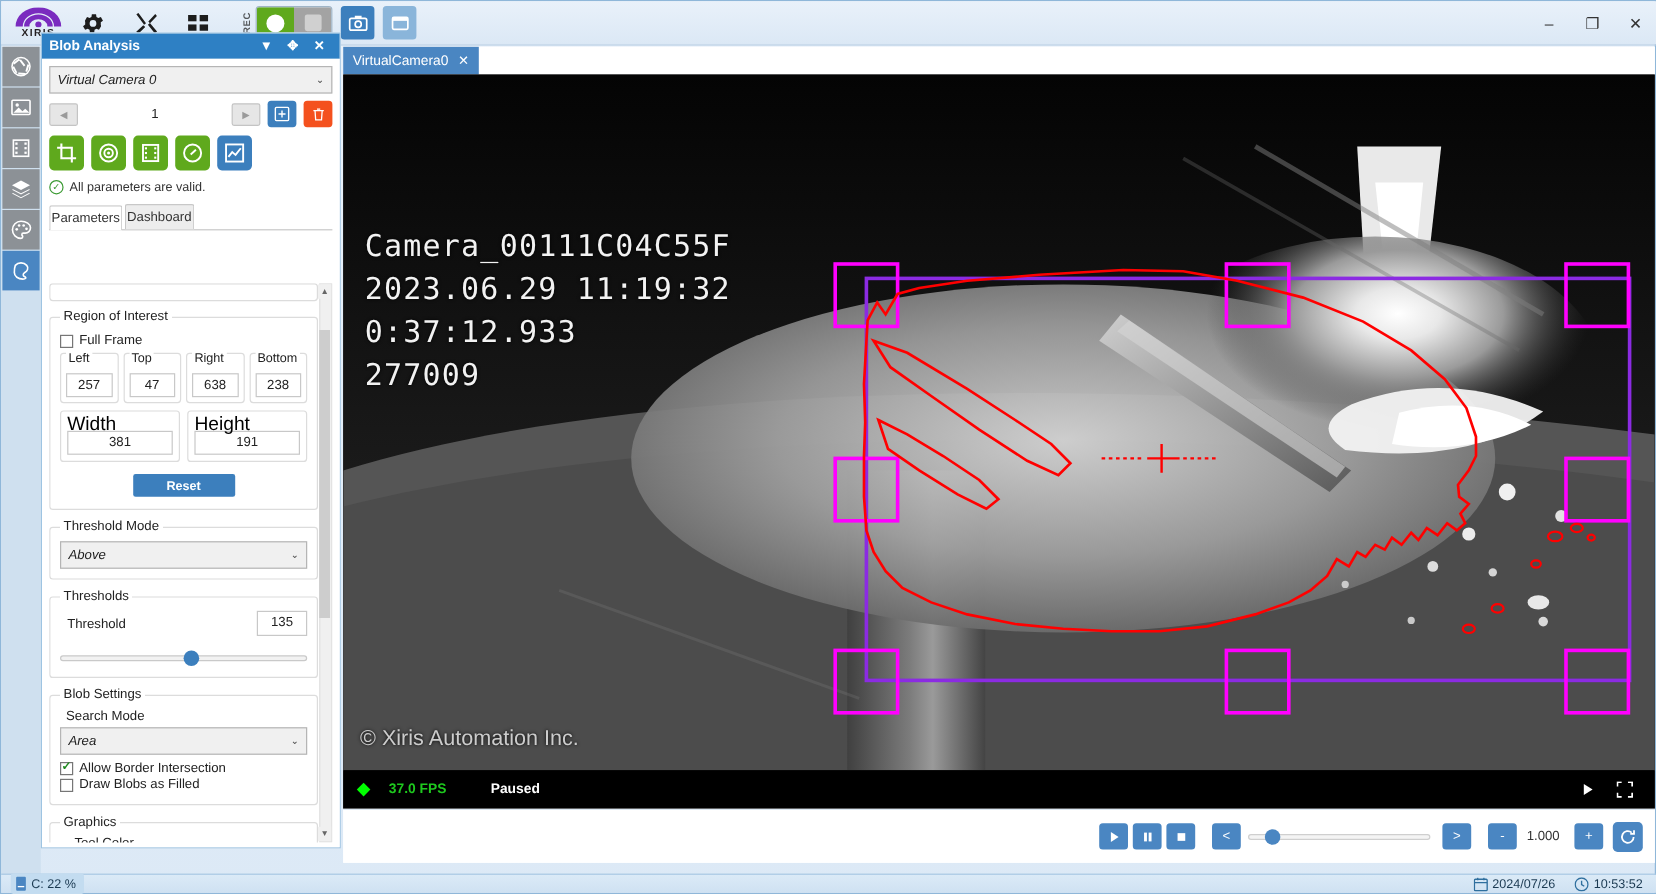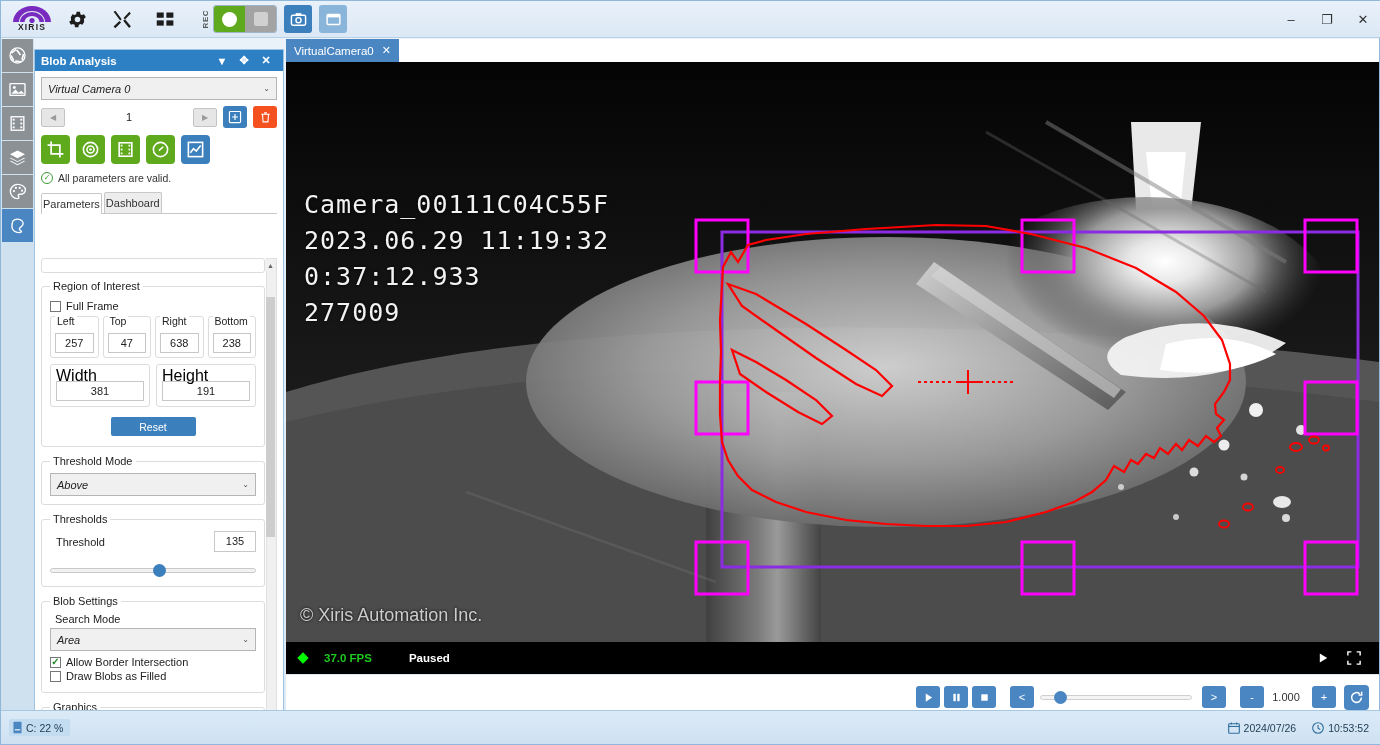--- a/index.html
+++ b/index.html
@@ -66,21 +66,21 @@
     background:#cfe0ef;
   }
   .rail-item {
     width:31px;height:33px;margin:0 1px 1px 1px;background:#8c9196;
     display:flex;align-items:center;justify-content:center;cursor:pointer;
   }
   .rail-item.active { background:#4a86c2; }
 
   
   .panel {
-    position:absolute; left:33px; top:48px; width:250px; height:680px;
+    position:absolute; left:33px; top:26px; width:250px; height:680px;
     background:#fdfdfd; border:1px solid #9ec4e2;
     display:flex; flex-direction:column;
   }
   .panel-head {
     height:21px; background:#2e80c4; color:#fff;
     display:flex;align-items:center; padding:0 6px;
     font-size:11.5px; font-weight:bold;
   }
   .panel-head .ph-title { flex:1; }
   .panel-head .ph-ic { width:22px;text-align:center;cursor:pointer;font-size:11px; }
@@ -162,20 +162,21 @@
     width:100%;height:20px;border:1px solid #c8c8c8;background:#fff;text-align:center;
     font-size:11px;color:#222;line-height:18px;margin-top:-4px;cursor:text;
   }
   .grid2{display:flex;gap:6px;margin-top:6px;}
   .w2field{flex:1;border:1px solid #dcdcdc;border-radius:3px;padding:2px 5px 5px 5px;}
   .numinput.right{text-align:center;}
   .resetbtn{
     display:block;margin:10px auto 2px auto;width:85px;height:19px;
     background:#3c7fbd;color:#fff;font-size:10.5px;border:none;border-radius:2px;cursor:pointer;
     font-family:"Liberation Sans",sans-serif;
+    font-weight:bold;
   }
 
   .thr-row{display:flex;align-items:center;gap:8px;}
   .thr-label{font-size:11px;color:#222;flex:1;padding-left:6px;}
   .thr-val{width:42px;height:21px;border:1px solid #c8c8c8;background:#fff;
     text-align:center;font-size:11px;line-height:19px;color:#222;cursor:text;}
   .slider{position:relative;height:16px;margin-top:10px;}
   .slider .track{position:absolute;left:0;right:0;top:6px;height:5px;background:#f2f2f2;
     border:1px solid #c9c9c9;border-radius:3px;}
   .slider .knob{position:absolute;left:50%;top:2px;width:13px;height:13px;border-radius:50%;
@@ -233,21 +234,21 @@
   .pb-slider .knob{position:absolute;left:19px;top:3px;width:13px;height:13px;border-radius:50%;
     background:#4a86c2;cursor:pointer;}
   .pb-rate{font-size:11px;color:#333;width:44px;text-align:center;}
   .pb-round{
     width:25px;height:25px;border-radius:4px;background:#4a86c2;margin-left:8px;margin-right:10px;
     display:flex;align-items:center;justify-content:center;cursor:pointer;
   }
 
   
   .statusbar{
-    position:absolute;left:0;bottom:0;width:1380px;height:34px;
+    position:absolute;left:0;bottom:0;width:1380px;height:16px;
     background:linear-gradient(#dbeaf7,#cfe1f2);
     border-top:1px solid #a7c8e3;
     display:flex;align-items:center;font-size:10.5px;color:#1b3a52;
   }
   .sb-left{display:flex;align-items:center;gap:4px;margin-left:8px;
     background:#c3dcf0;padding:2px 7px 2px 4px;border-radius:2px;}
   .sb-right{margin-left:auto;display:flex;align-items:center;gap:16px;margin-right:12px;}
   .sb-item{display:flex;align-items:center;gap:4px;}
   svg{display:block;}
 </style>

